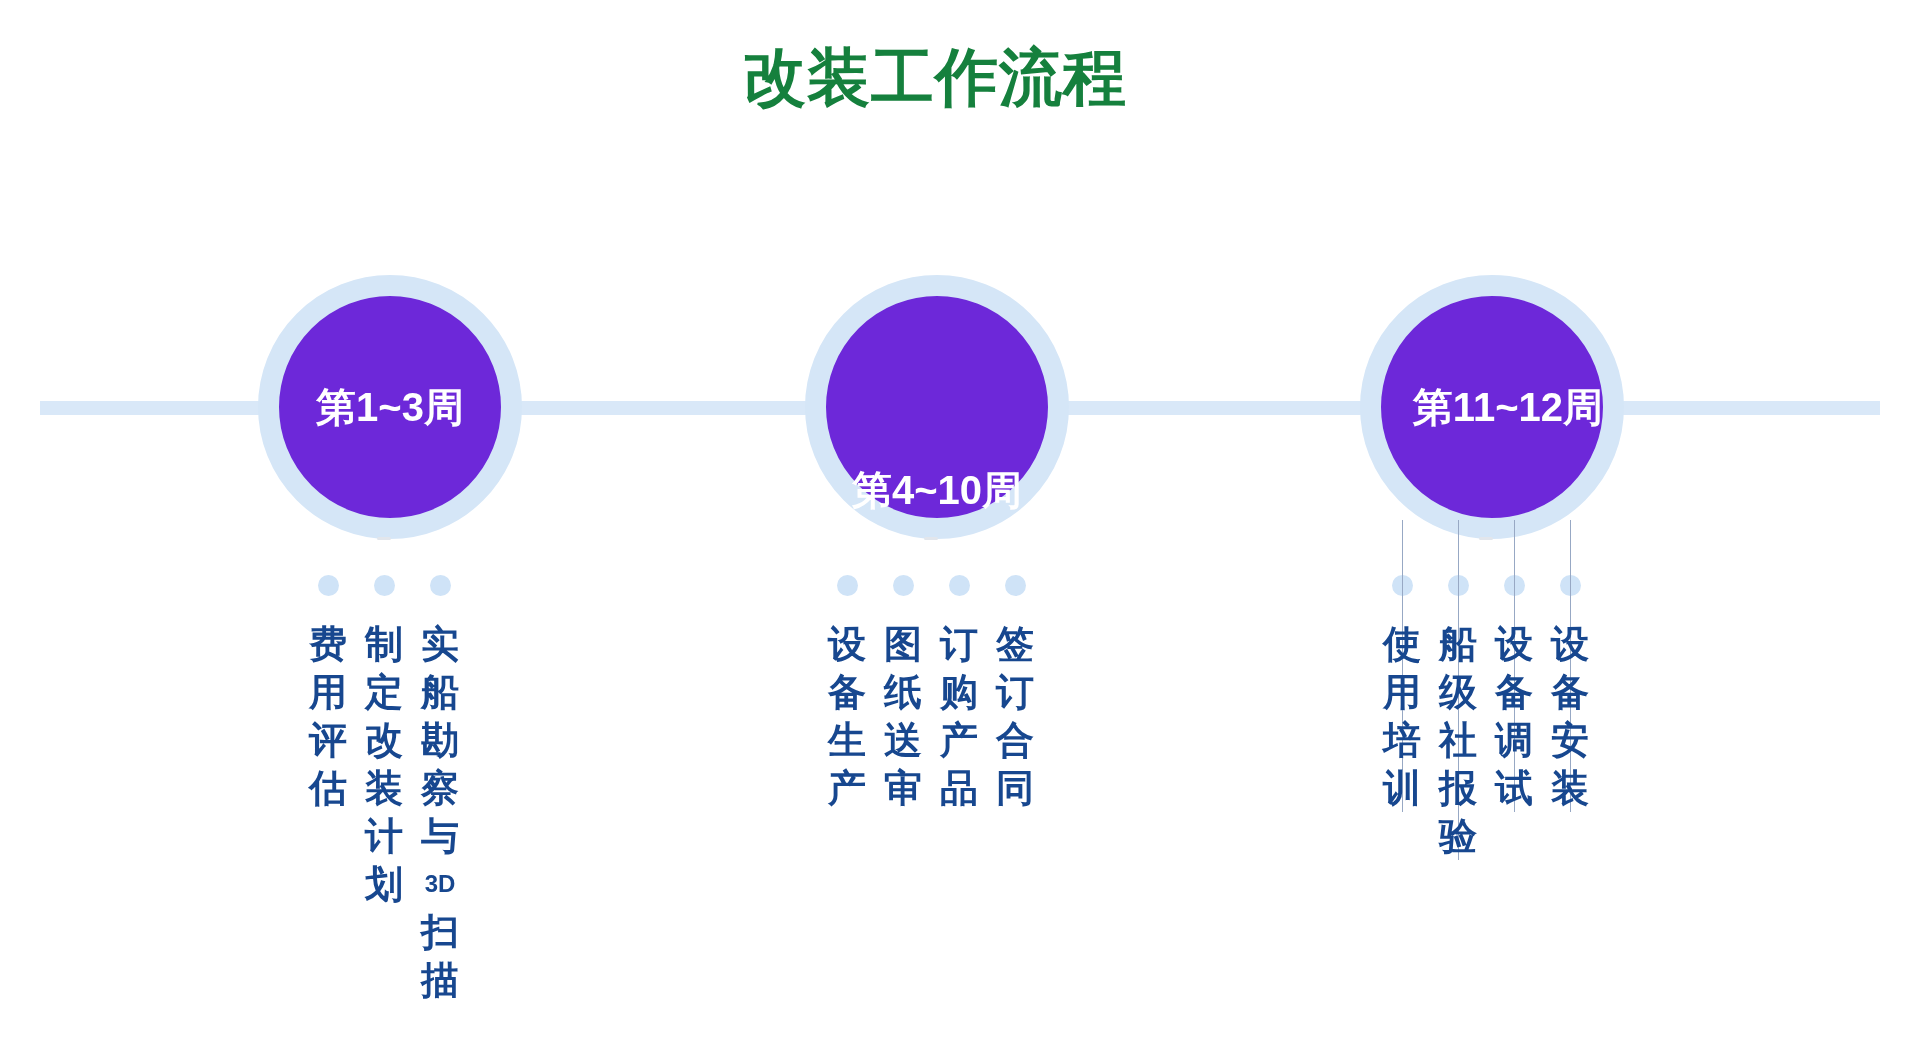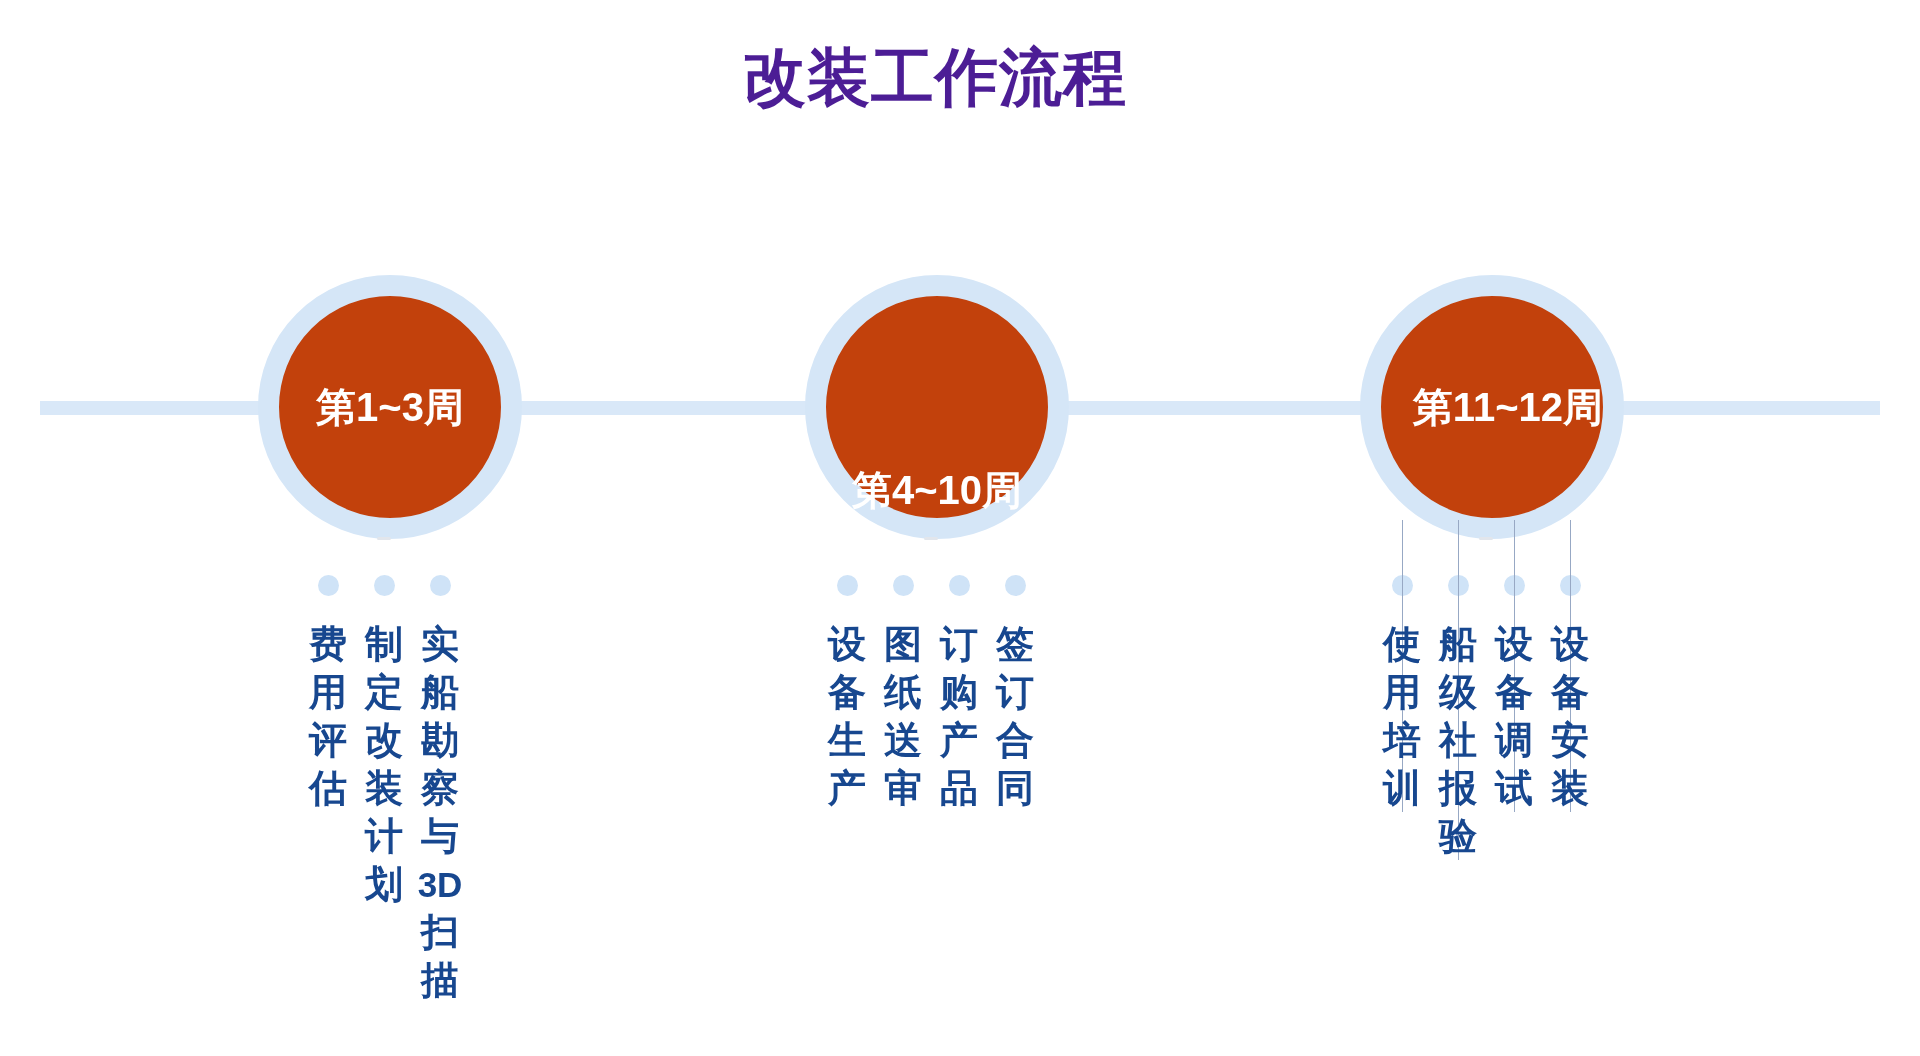--- a/index.html
+++ b/index.html
@@ -2,49 +2,49 @@
 <html><head>
 <meta charset="utf-8">
 <style>
   html,body{margin:0;padding:0;background:#ffffff;}
   #canvas{
     position:relative;width:1920px;height:1056px;background:#ffffff;overflow:hidden;
     font-family:"Liberation Sans","DejaVu Sans",sans-serif;
   }
   .title{
     position:absolute;top:35px;left:935px;transform:translateX(-50%);
-    font-size:63px;font-weight:700;color:#4c1d95;white-space:nowrap;letter-spacing:1px;
+    font-size:63px;font-weight:700;color:#15803d;white-space:nowrap;letter-spacing:1px;
   }
   .timeline-line{
     position:absolute;left:40px;top:401px;width:1840px;height:14px;background:#d9e8f8;
   }
   .stage-circle{
     position:absolute;width:222px;height:222px;border:21px solid #d5e6f7;border-radius:50%;
-    background:#c2410c;display:flex;align-items:center;justify-content:center;
+    background:#6d28d9;display:flex;align-items:center;justify-content:center;
   }
   .stage-label{
     color:#ffffff;font-size:40px;font-weight:700;white-space:nowrap;
   }
   .stage-tick{
     position:absolute;width:14px;height:3px;background:#e2e6ec;border-radius:2px;
   }
   .step-dot{
     position:absolute;width:21px;height:21px;border-radius:50%;background:#cfe3f7;
   }
   .column-guide-line{
     position:absolute;width:1px;background:#97a8c4;
   }
   .step-column{
     position:absolute;width:46px;display:flex;flex-direction:column;align-items:center;
   }
   .step-char{
     height:48px;width:46px;display:flex;align-items:center;justify-content:center;
     font-size:38px;font-weight:700;color:#17478f;line-height:1;
   }
-  .step-char.latin{font-size:35px;letter-spacing:0;}
+  .step-char.latin{font-size:24px;letter-spacing:0;}
 </style>
 </head>
 <body>
 
 <div id="canvas">
   <div class="title">改装工作流程</div>
   <div class="timeline-line"></div>
   <div id="groups">
       <div class="stage-circle" style="left: 258px; top: 275px;">
         <span class="stage-label">第1~3周</span>

